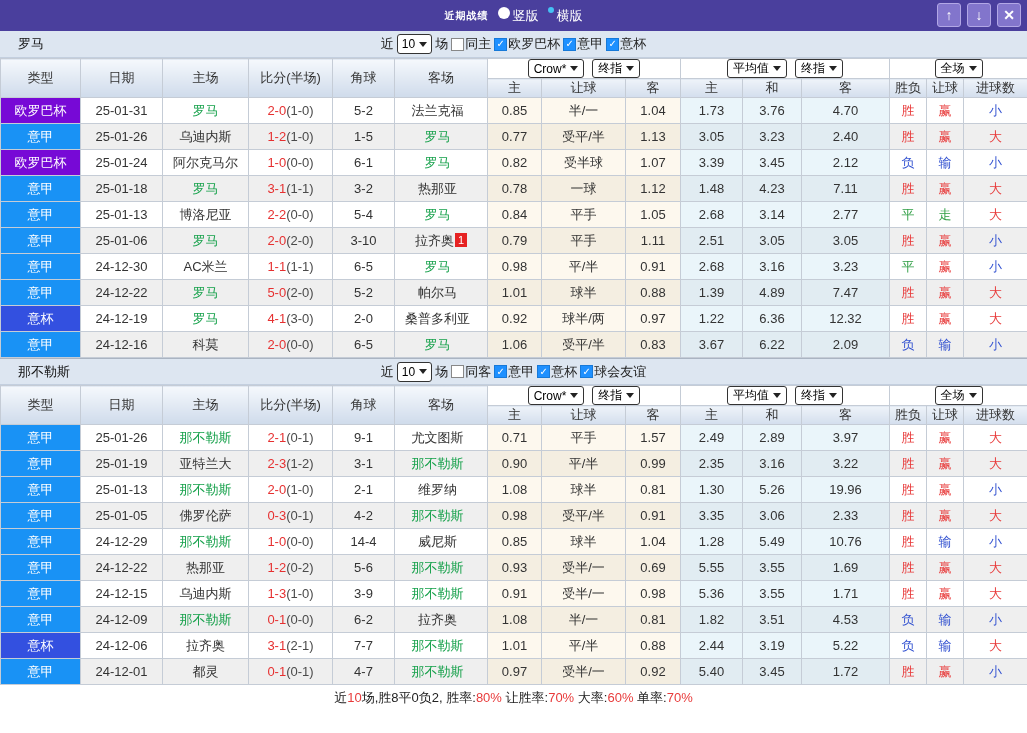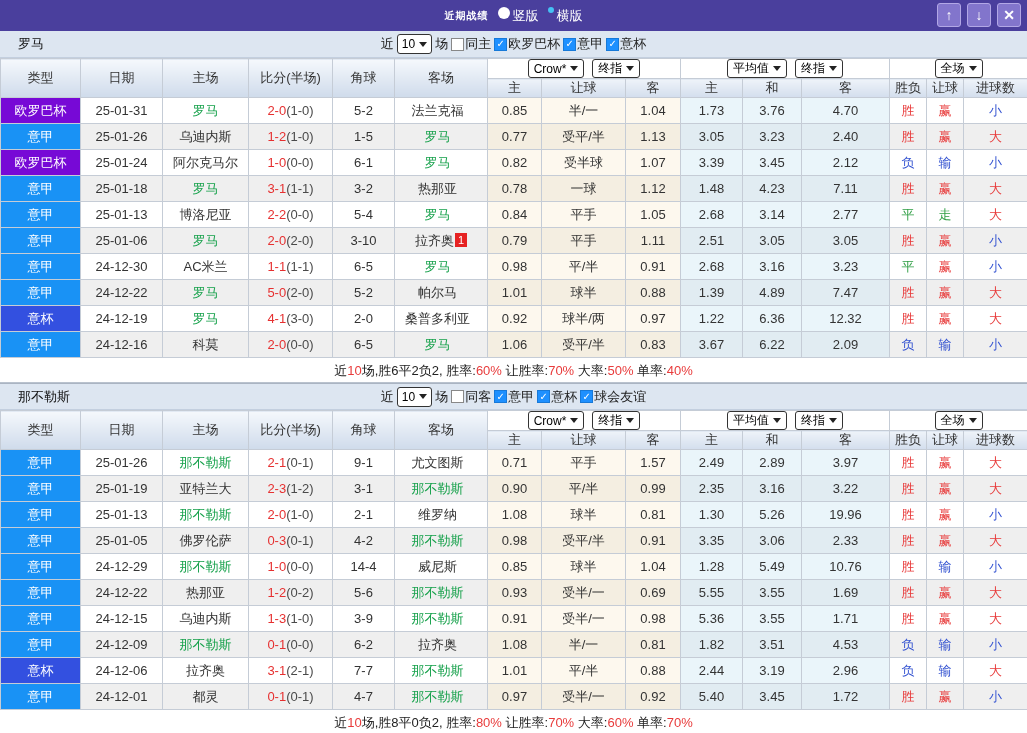--- a/index.html
+++ b/index.html
@@ -380,21 +380,20 @@
     <td class="c-crow">0.83</td>
     <td class="c-avg">3.67</td>
     <td class="c-avg">6.22</td>
     <td class="c-avg">2.09</td>
     <td class="blue">负</td>
     <td class="blue">输</td>
     <td class="blue">小</td>
   </tr>
         </tbody>
     </table>
-    <div class="summary"><span>近</span><span class="red">10</span><span>场,胜6平2负2, 胜率:</span><span class="red">60%</span><span> 让胜率:</span><span class="red">70%</span><span> 大率:</span><span class="red">50%</span><span> 单率:</span><span class="red">40%</span></div>
   </div>
   <div>
     <div class="section-bar second">
       <span class="team-name">那不勒斯</span>
       <span class="filters">
         <span class="f-near">近</span>
         <span class="select" style="height:20px; padding:0 4px;">
           <span class="f-count">10</span>
             <span class="arrow"></span>
         </span>
@@ -630,21 +629,21 @@
     <td>24-12-06</td>
     <td class="c-home">拉齐奥</td>
     <td><span class="ft">3-1</span><span class="ht">(2-1)</span></td>
     <td>7-7</td>
     <td><span class="c-away team">那不勒斯</span><span class="badge" hidden=""></span></td>
     <td class="c-crow">1.01</td>
     <td class="c-crow">平/半</td>
     <td class="c-crow">0.88</td>
     <td class="c-avg">2.44</td>
     <td class="c-avg">3.19</td>
-    <td class="c-avg">2.96</td>
+    <td class="c-avg">5.22</td>
     <td class="blue">负</td>
     <td class="blue">输</td>
     <td class="red">大</td>
   </tr>
           <tr class="alt">
     <td class="c-type" style="background: rgb(25, 146, 245);">意甲</td>
     <td>24-12-01</td>
     <td class="c-home">都灵</td>
     <td><span class="ft">0-1</span><span class="ht">(0-1)</span></td>
     <td>4-7</td>

